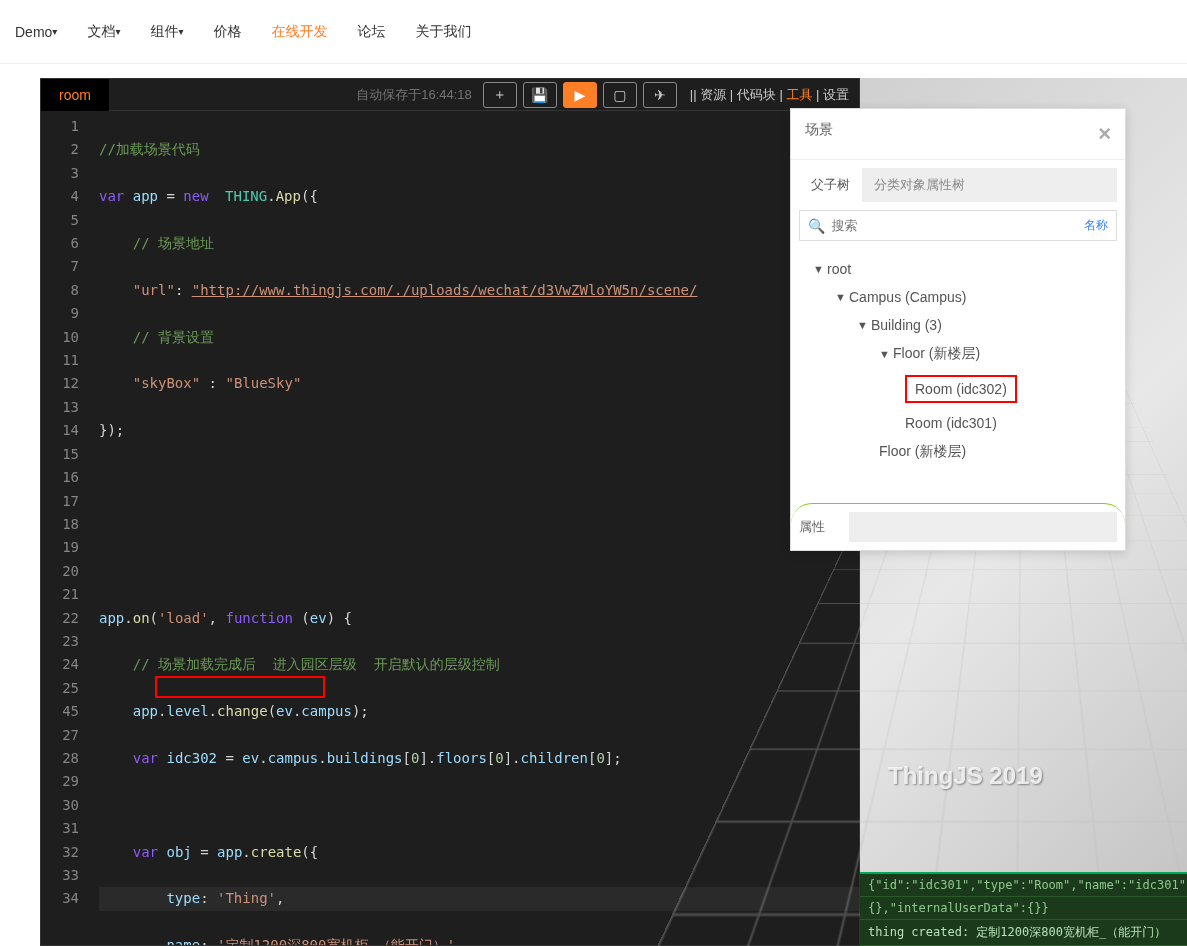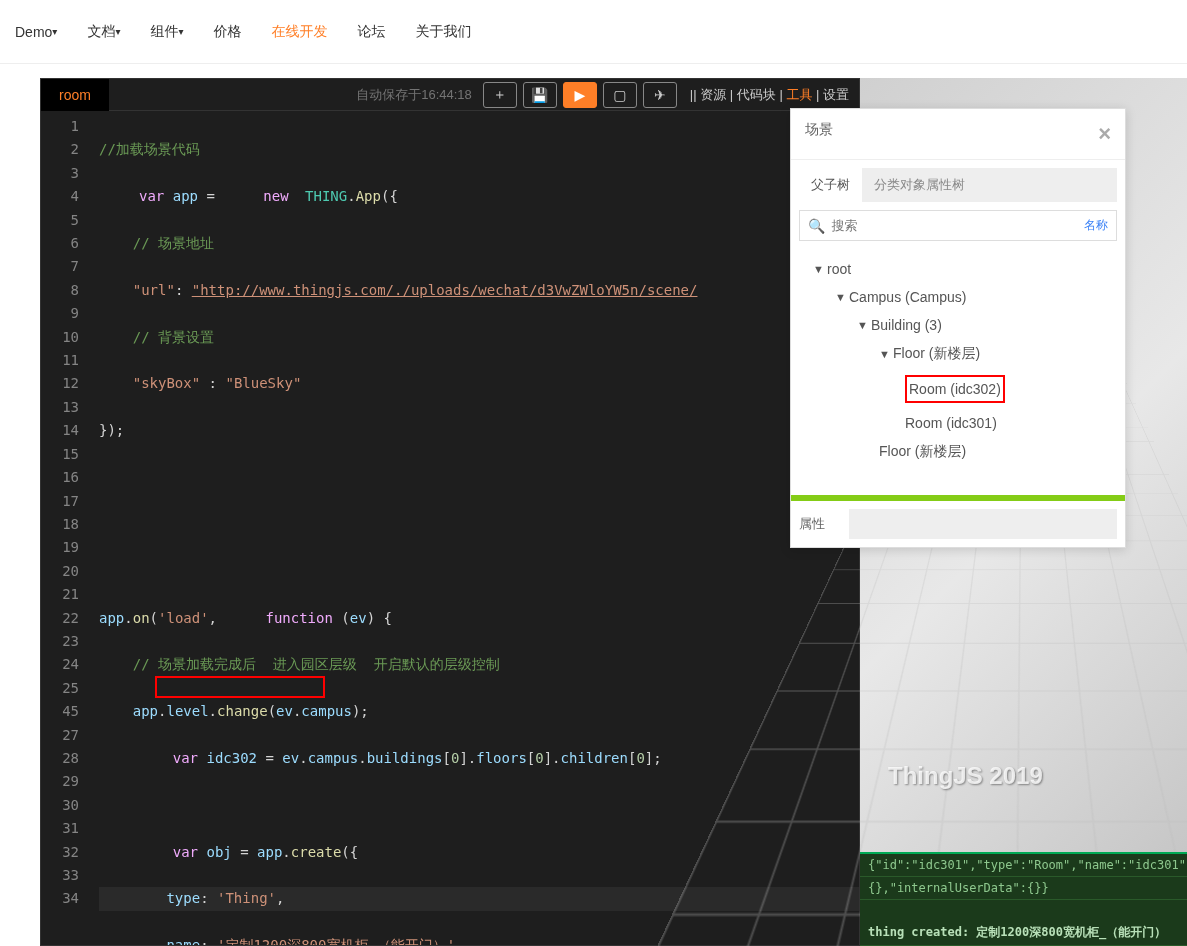--- a/index.html
+++ b/index.html
@@ -18,21 +18,21 @@
 .btn { width: 34px; height: 26px; border: 1px solid #888; border-radius: 3px; background: #1e1e1e; color: #ccc; display: inline-flex; align-items: center; justify-content: center; margin: 0 3px; cursor: pointer; font-size: 14px; }
 .btn.run { background: #ff7f27; border-color: #ff7f27; color: #fff; }
 .topbar-links { color: #ccc; font-size: 13px; padding: 0 10px; }
 .topbar-links .active { color: #ff7f27; }
 
 .code-area { display: flex; flex: 1; overflow: hidden; }
 .gutter { width: 52px; background: #1e1e1e; color: #858585; text-align: right; padding: 4px 14px 0 0; font-family: 'Consolas', monospace; font-size: 14px; line-height: 23.4px; user-select: none; }
 .code { flex: 1; font-family: 'Consolas', monospace; font-size: 14px; line-height: 23.4px; padding: 4px 0 0 6px; white-space: pre; background: #1e1e1e; color: #d4d4d4; position: relative; }
 .code .line { position: relative; }
 .code .active-line { background: #2a2a2a; }
-.kw { color: #f0abfc; margin-left: 40px; }
+.kw { color: #8b5cf6; }
 .cls { color: #4ec9b0; margin-left: 8px; }
 .str { color: #ce9178; }
 .link { color: #ce9178; text-decoration: underline; }
 .cm { color: #6a9955; }
 .num { color: #b5cea8; }
 .fn { color: #dcdcaa; }
 .prop { color: #9cdcfe; }
 .highlight-box { position: absolute; border: 2px solid #ff0000; pointer-events: none; }
 
 .right { flex: 1; position: relative; background: linear-gradient(135deg, #d0d0d0 0%, #e8e8e8 50%, #c0c0c0 100%); }
@@ -50,22 +50,22 @@
 .search input { flex: 1; border: none; outline: none; font-size: 13px; }
 .search-suffix { color: #3b82f6; font-size: 12px; }
 .tree { padding: 4px 8px 16px; }
 .tree-node { display: flex; align-items: center; padding: 6px 0; color: #555; cursor: pointer; font-size: 14px; }
 .tree-arrow { width: 14px; font-size: 11px; color: #555; }
 .pad1 { padding-left: 14px; }
 .pad2 { padding-left: 36px; }
 .pad3 { padding-left: 58px; }
 .pad4 { padding-left: 80px; }
 .pad5 { padding-left: 106px; }
-.tree-node.boxed span { border: 2px solid #ff0000; padding: 4px 2px; }
-.props { display: flex; align-items: center; padding: 8px; border-top: 6px solid #84cc16; margin-top: 12px; }
+.tree-node.boxed span { border: 2px solid #ff0000; padding: 4px 8px; }
+.props { display: flex; align-items: center; padding: 8px; border-top: 1px solid #84cc16; margin-top: 20px; border-radius: 21px; }
 .props-label { width: 50px; color: #666; font-size: 13px; }
 .props-val { flex: 1; height: 30px; background: #eee; }
 
 .console { position: absolute; bottom: 0; left: 0; right: 0; background: #1b3a1b; font-family: Consolas, monospace; font-size: 12px; border-top: 2px solid #0a5; }
 .console-line { padding: 4px 8px; color: #8ec88e; border-bottom: 1px solid #2a5a2a; white-space: nowrap; overflow: hidden; }
 </style>
 </head>
 <body>
 
 <div class="topnav">
@@ -236,16 +236,16 @@
       </div>
       <div class="props">
         <div class="props-label">属性</div>
         <div class="props-val"></div>
       </div>
     </div>
 
     <div class="console">
       <div class="console-line">{"id":"idc301","type":"Room","name":"idc301","local</div>
       <div class="console-line">{},"internalUserData":{}}</div>
-      <div class="console-line" style="font-weight:bold;color:#b8e0b8;margin-top:20px;">thing created: 定制1200深800宽机柜_（能开门）</div>
+      <div class="console-line" style="font-weight:normal;color:#b8e0b8;">thing created: 定制1200深800宽机柜_（能开门）</div>
     </div>
   </div>
 </div>
 
 </body></html>

